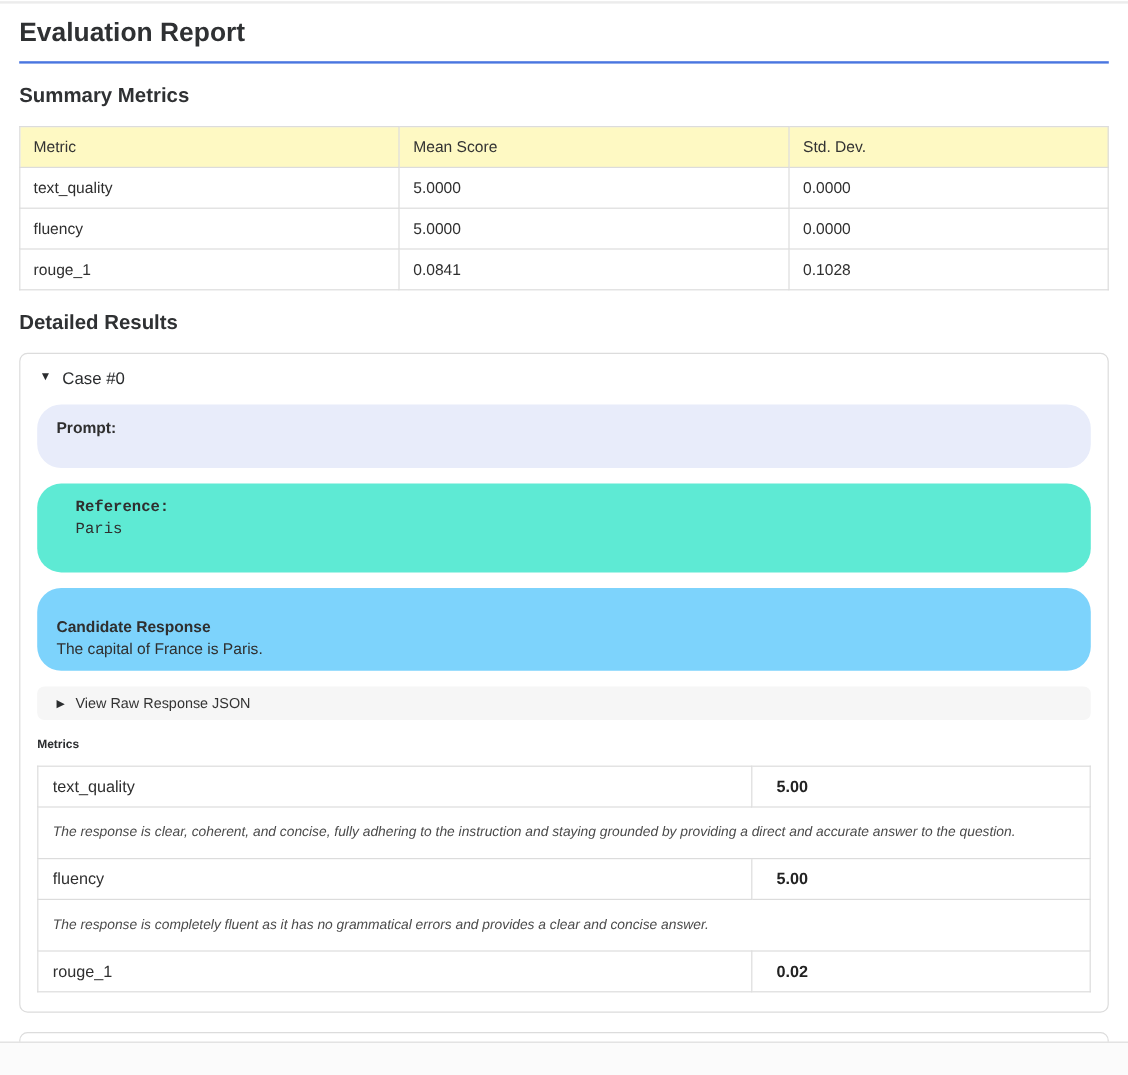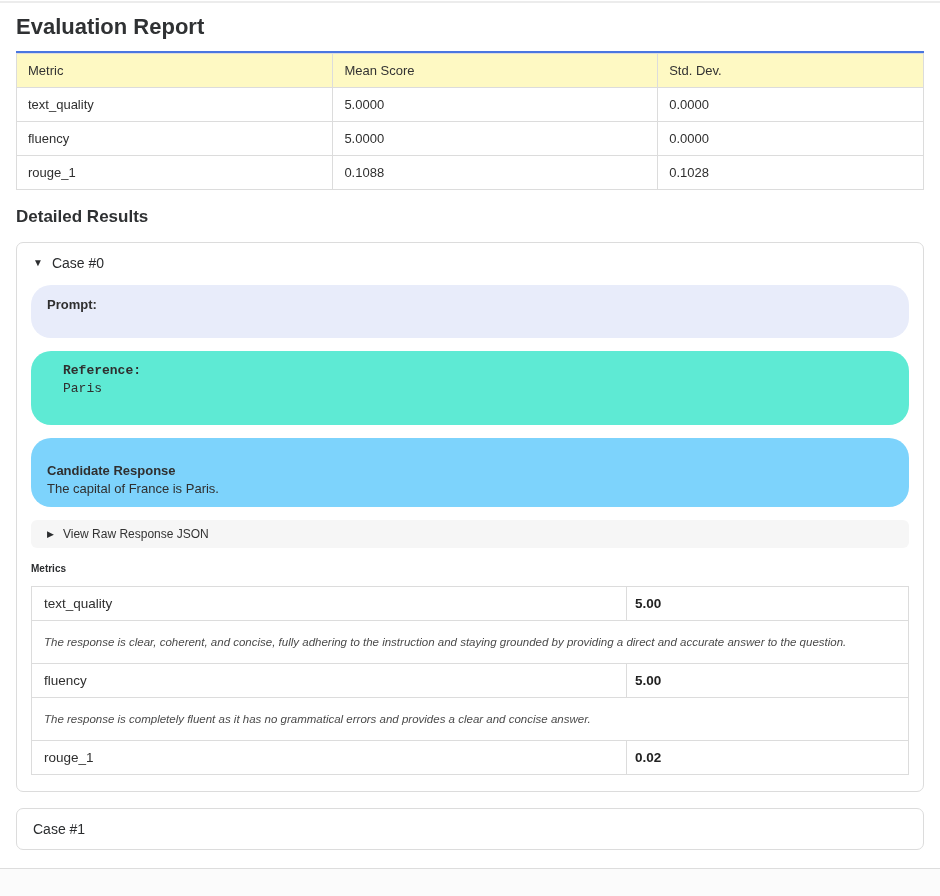--- a/index.html
+++ b/index.html
@@ -76,41 +76,42 @@
   }
 
   table.metrics-table {
     width: 100%; border-collapse: collapse; table-layout: fixed;
   }
   table.metrics-table td { border: 1px solid #dcdcdc; }
   td.metric-name {
     width: 65%; font-size: 13.5px; color: #2f2f2f; padding: 9px 12px;
   }
   td.metric-score {
-    font-size: 13.5px; font-weight: 700; color: #222; padding: 9px 8px;
+    font-size: 13.5px; font-weight: 700; color: #222; padding: 9px 20px;
   }
   td.metric-explanation {
     font-size: 11.5px; font-style: italic; color: #4a4a4a;
     padding: 14px 12px; line-height: 14px;
   }
 
   .page-end-strip {
     position: absolute; left: 0; right: 0; top: 868px; bottom: 0;
     background: #fbfbfb; border-top: 1px solid #ddd; z-index: 5;
   }
 </style>
 </head>
 <body>
 
 <div class="top-strip"></div>
 
 <div class="content">
 
   <h1 class="report-title">Evaluation Report</h1>
 
+  <h2 class="section-heading">Summary Metrics</h2>
 
   <table class="summary-table">
     <thead>
       <tr>
         <th class="col-metric">Metric</th>
         <th class="col-mean">Mean Score</th>
         <th class="col-std">Std. Dev.</th>
       </tr>
     </thead>
     <tbody>
@@ -119,21 +120,21 @@
         <td>5.0000</td>
         <td>0.0000</td>
       </tr>
       <tr>
         <td>fluency</td>
         <td>5.0000</td>
         <td>0.0000</td>
       </tr>
       <tr>
         <td>rouge_1</td>
-        <td>0.1088</td>
+        <td>0.0841</td>
         <td>0.1028</td>
       </tr>
     </tbody>
   </table>
 
   <h2 class="section-heading">Detailed Results</h2>
 
   <div class="case-card">
     <div class="case-summary">
       <span class="tri">▼</span>

